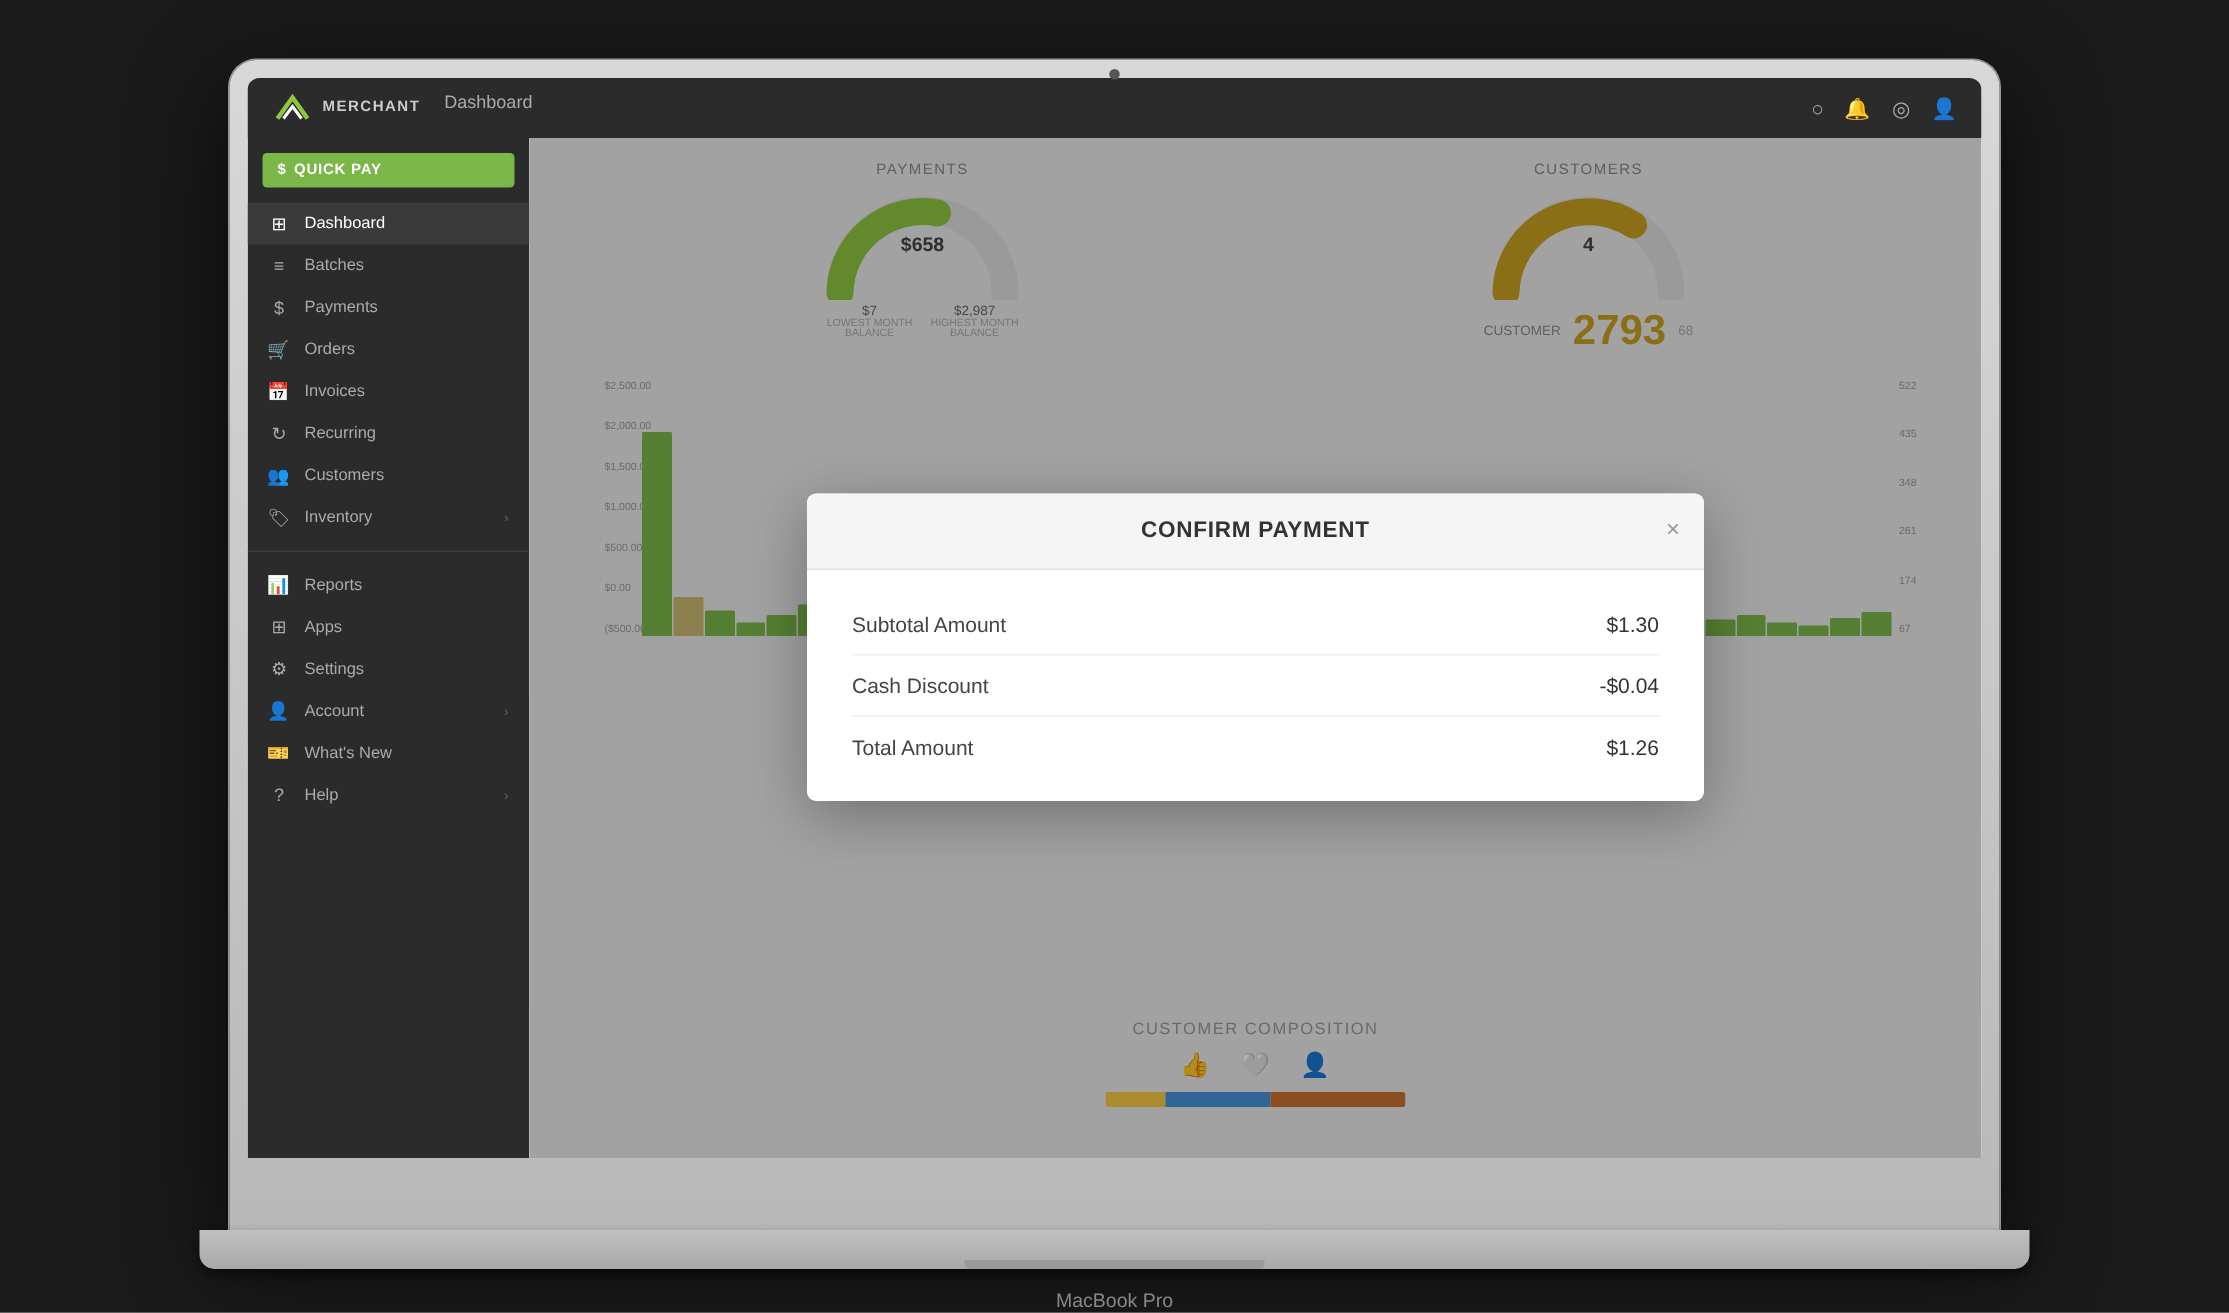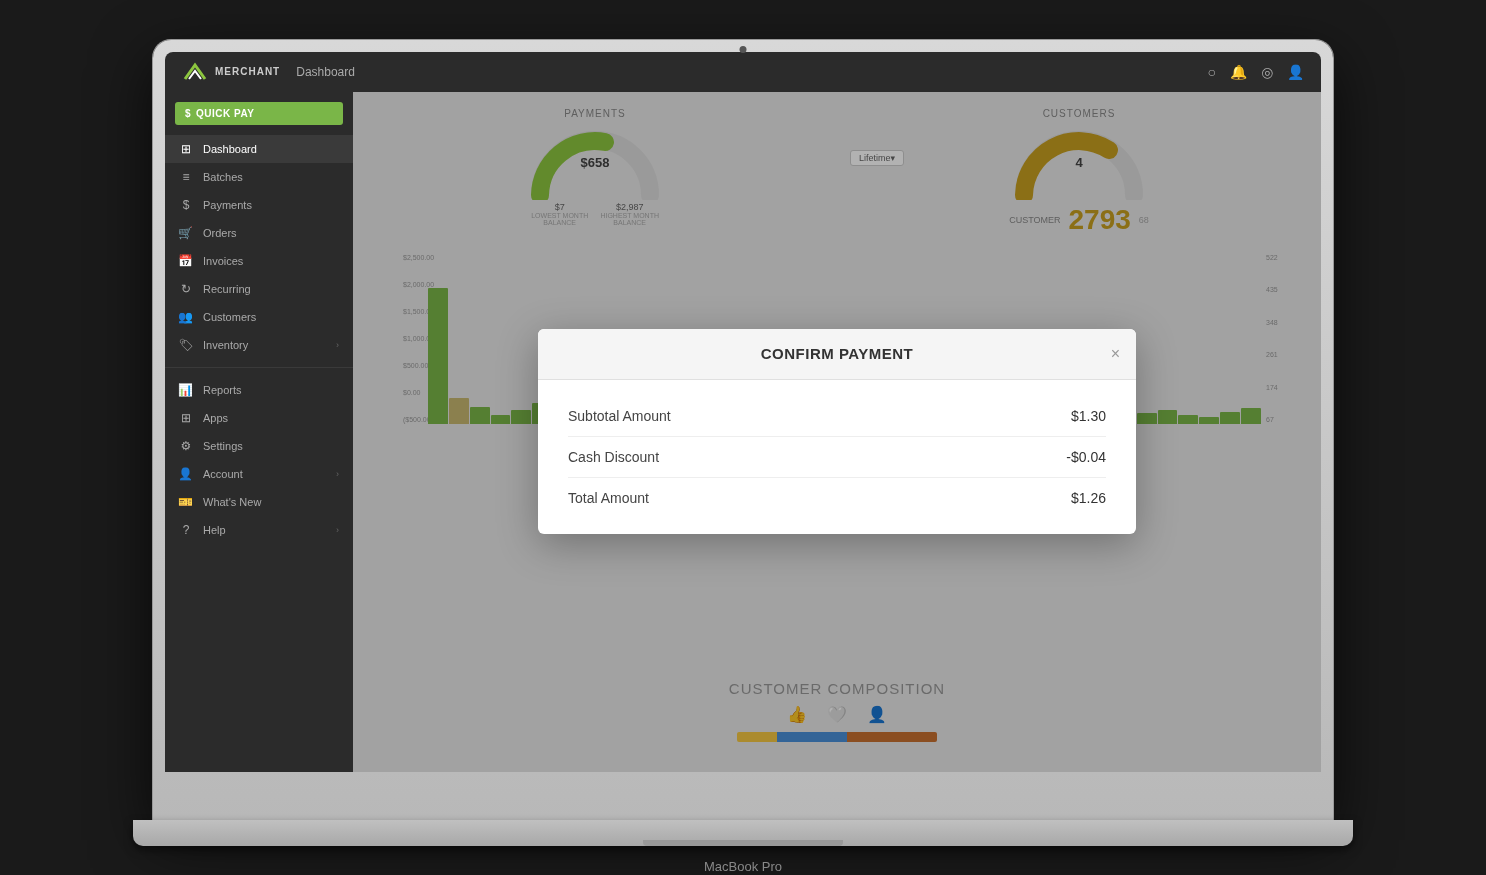--- a/index.html
+++ b/index.html
@@ -87,21 +87,21 @@
       height: 40px;
       background: #2b2b2b;
       display: flex;
       align-items: center;
       justify-content: space-between;
       padding: 0 16px;
       flex-shrink: 0;
     }
     .topbar-left {
       display: flex;
-      align-items: center;
+      align-items: flex-start;
       gap: 16px;
     }
     .logo {
       display: flex;
       align-items: center;
       gap: 6px;
     }
     .logo-icon {
       width: 28px;
       height: 22px;
@@ -429,21 +429,21 @@
     .bottom-section {
       position: absolute;
       bottom: 0;
       left: 0;
       right: 0;
       height: 100px;
       background: #e8e8e8;
       padding: 8px 20px;
     }
     .bottom-title {
-      font-size: 15px;
+      font-size: 11px;
       color: #999;
       letter-spacing: 1px;
       text-align: center;
       margin-bottom: 8px;
     }
 
     .macbook-wrapper {
       display: flex;
       flex-direction: column;
       align-items: center;
@@ -568,25 +568,20 @@
                     <div class="gauge-sub-value">$7</div>
                     <div class="gauge-sub-label">LOWEST MONTH BALANCE</div>
                   </div>
                   <div class="gauge-sub-item">
                     <div class="gauge-sub-value">$2,987</div>
                     <div class="gauge-sub-label">HIGHEST MONTH BALANCE</div>
                   </div>
                 </div>
               </div>
 
-              <div style="position:relative; width:80px; display:flex; align-items:flex-start; justify-content:center; padding-top:20px;">
-                <div class="lifetime-badge" style="position:relative; transform:none; white-space:nowrap;">
-                  <span>Lifetime▾</span>
-                </div>
-              </div>
 
               <div class="gauge-block">
                 <span class="gauge-title">CUSTOMERS</span>
                 <div class="gauge-wrapper">
                   <svg class="gauge-svg" viewBox="0 0 140 75">
                     <path d="M 15 70 A 55 55 0 0 1 125 70" stroke="#ddd" stroke-width="18" fill="none" stroke-linecap="round"></path>
                     <path d="M 15 70 A 55 55 0 0 1 100 25" stroke="#c8a020" stroke-width="18" fill="none" stroke-linecap="round"></path>
                   </svg>
                   <div class="gauge-value">4</div>
                 </div>

